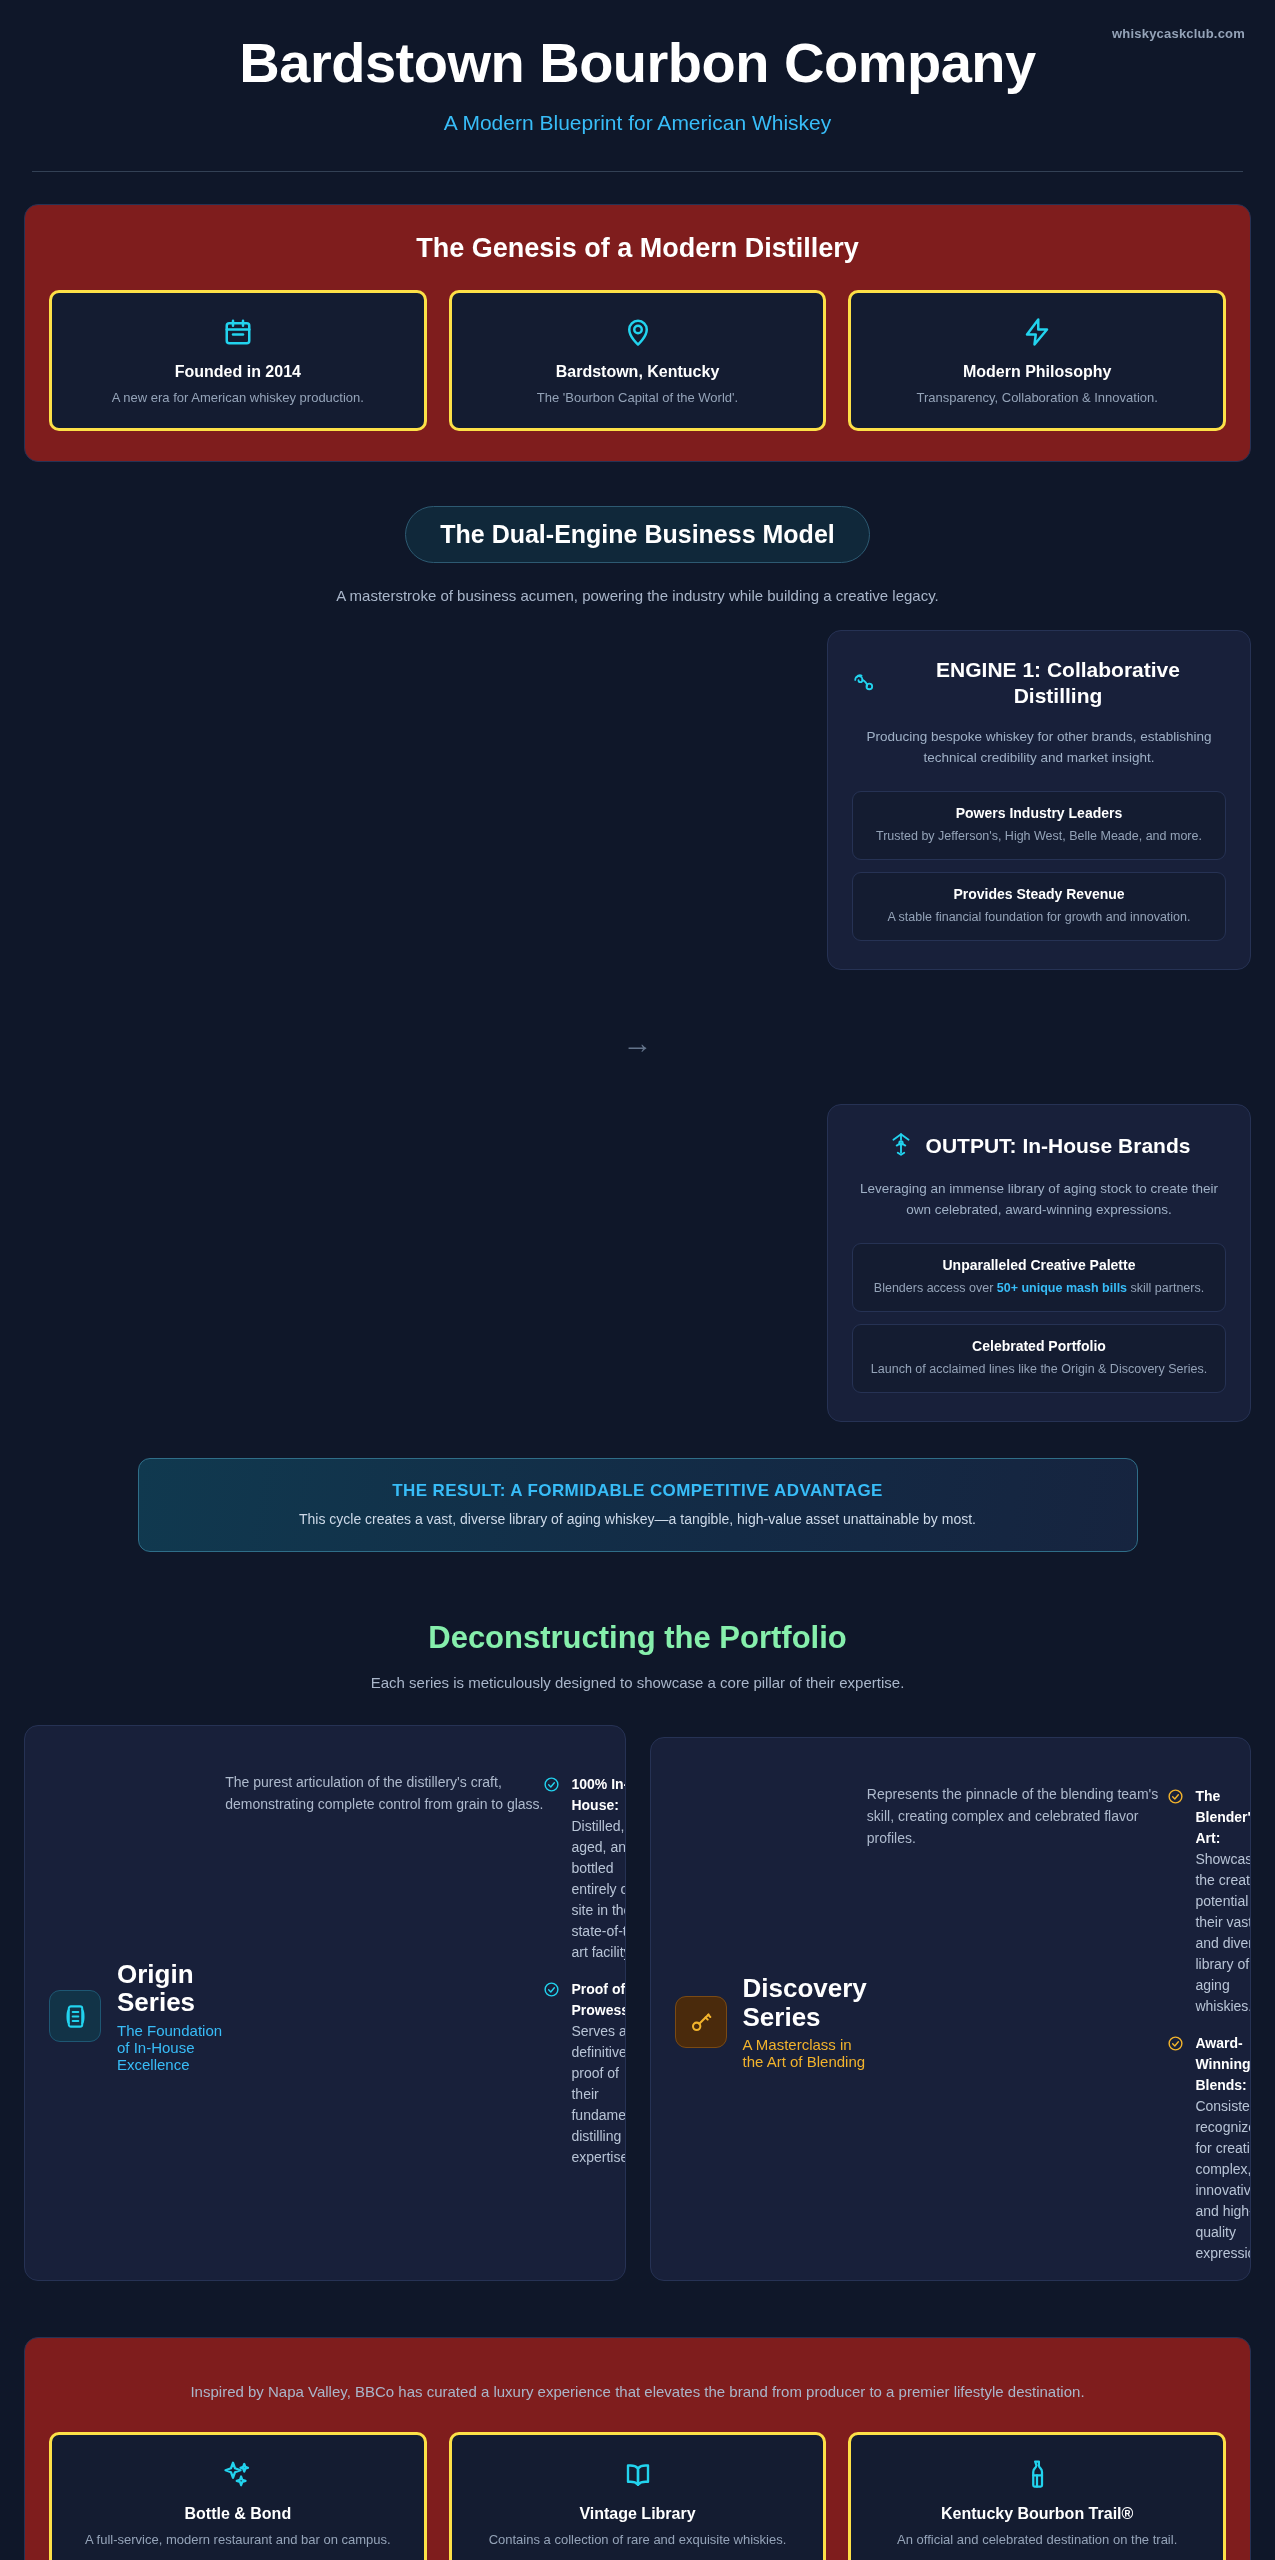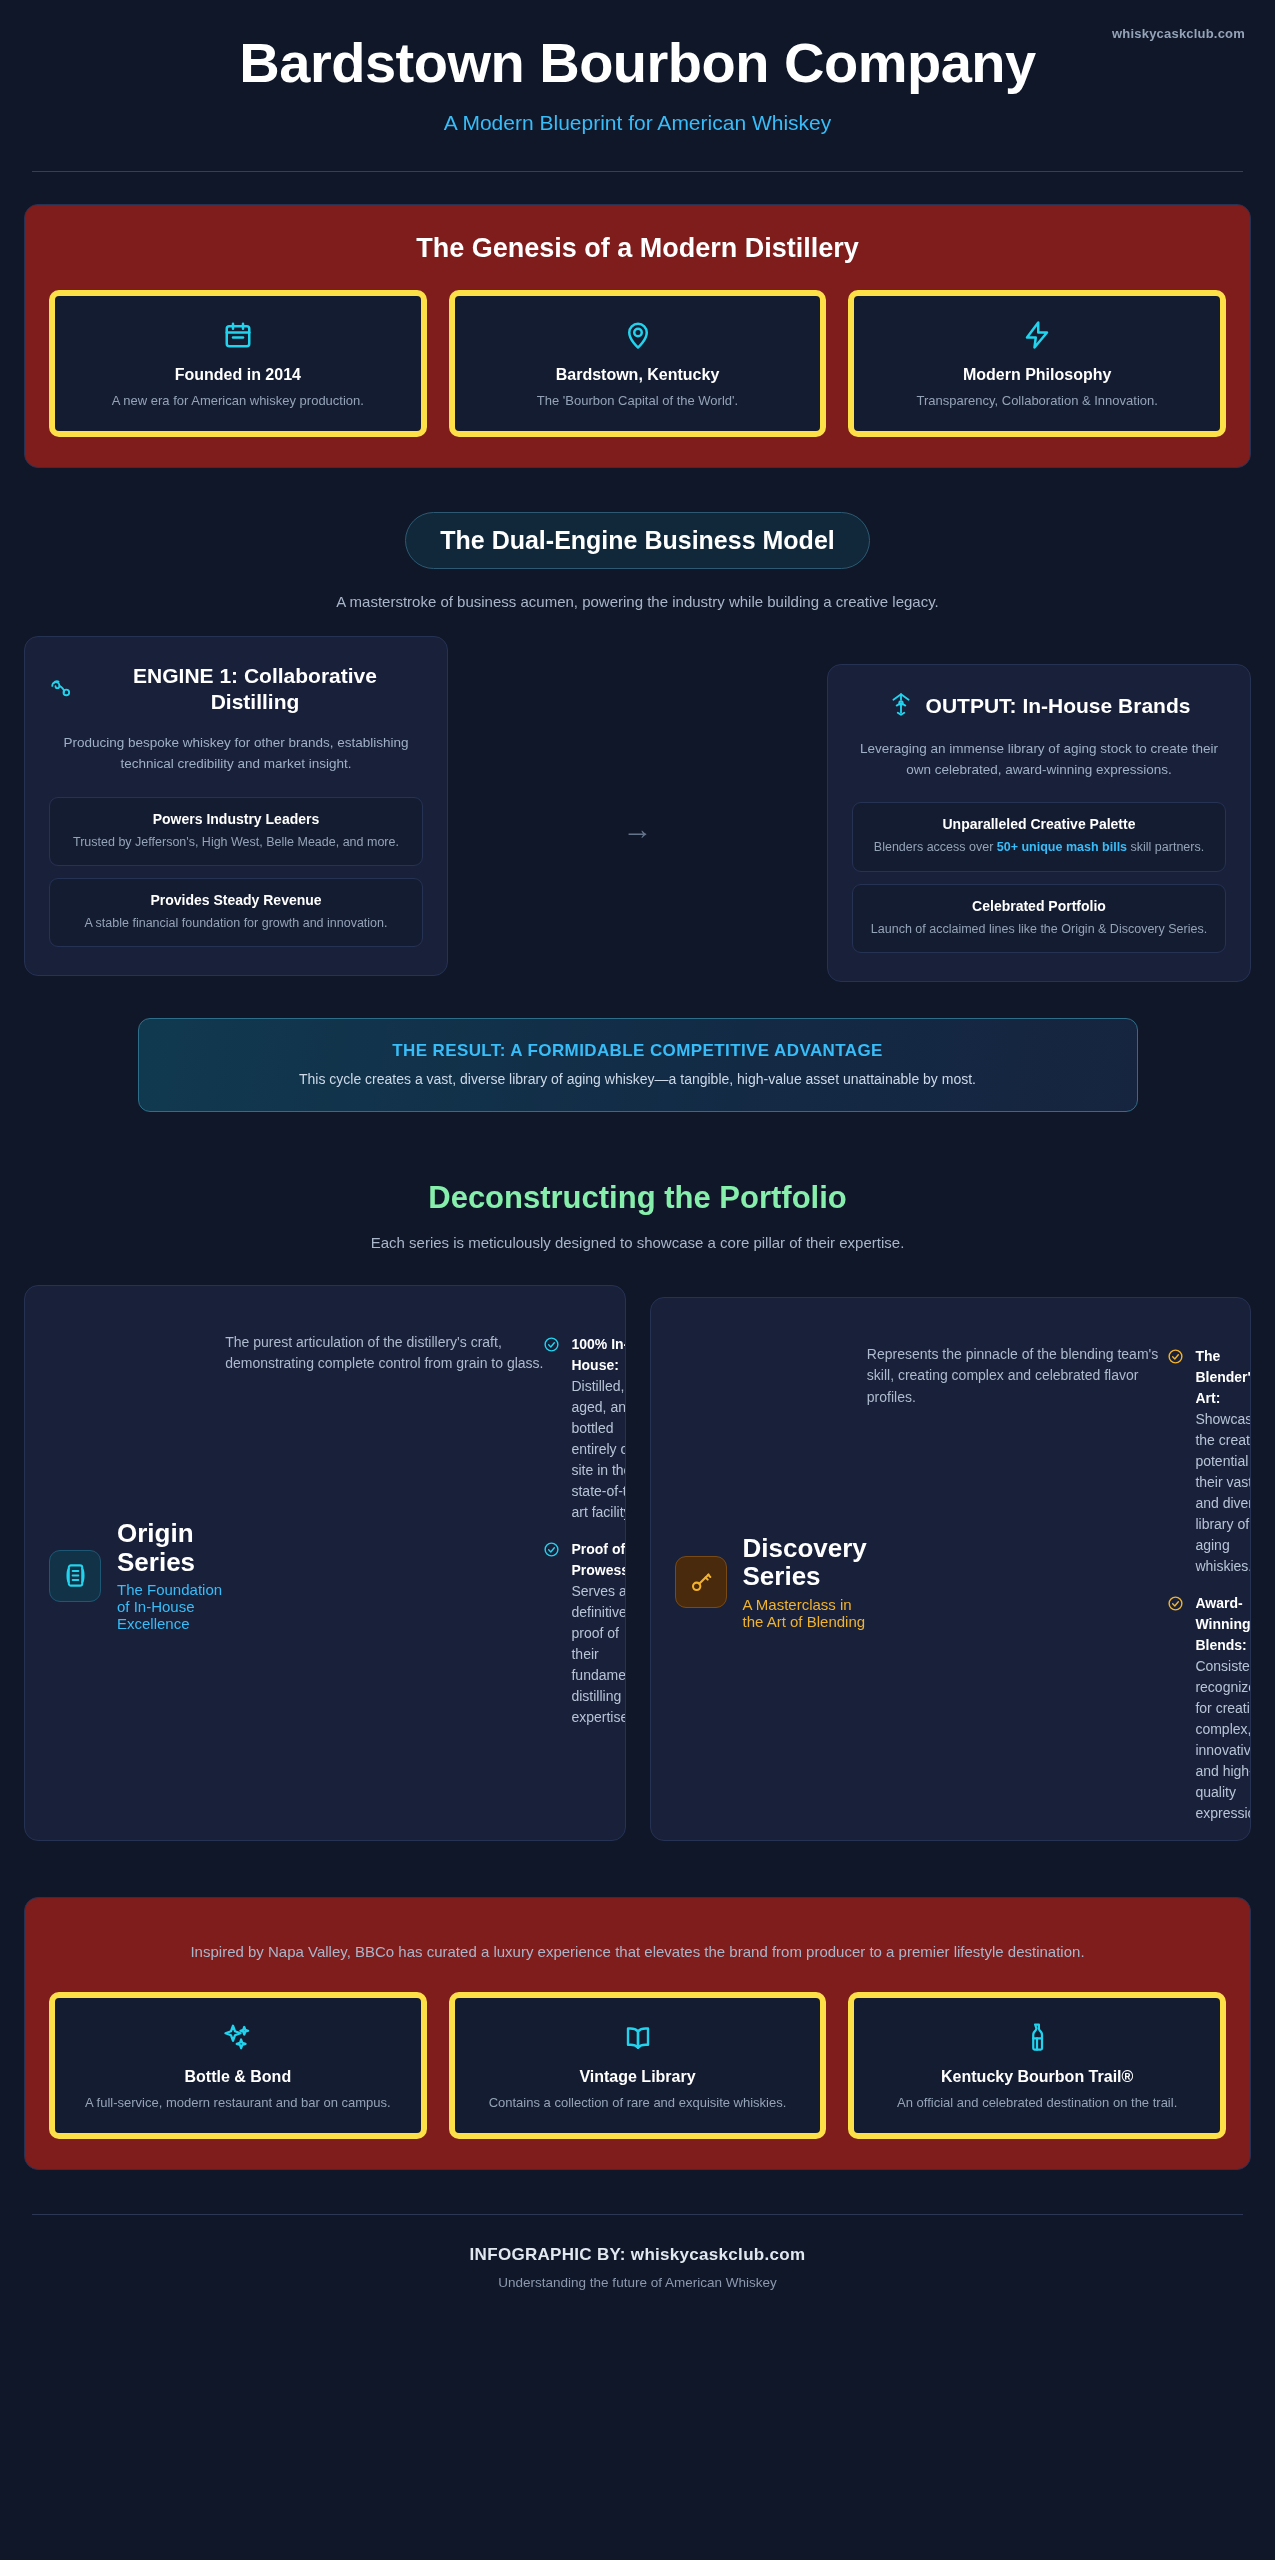--- a/index.html
+++ b/index.html
@@ -72,21 +72,21 @@
     margin-bottom: 26px;
   }
 
   .trio {
     display: flex;
     gap: 22px;
   }
   .trio-card {
     flex: 1;
     background: #141c31;
-    border: 6px solid #fde047;
+    border: 3px solid #fde047;
     border-radius: 10px;
     padding: 22px 14px 20px 14px;
     text-align: center;
   }
   .trio-icon {
     height: 34px;
     margin-bottom: 14px;
     display: flex;
     align-items: center;
     justify-content: center;
@@ -118,23 +118,24 @@
   .section-lead {
     text-align: center;
     font-size: 15px;
     color: #a9b6ca;
     margin-top: 24px;
   }
 
   
   .engines {
     display: flex;
-    align-items: flex-start;
-    gap: 4px;
+    align-items: flex-end;
+    gap: 16px;
     margin-top: 26px;
+    flex-direction: column;
   }
   .engine-card {
     width: 424px;
     background: #18203a;
     border: 1px solid #263254;
     border-radius: 14px;
     padding: 26px 24px 28px 24px;
   }
   .engine-card.right { margin-top: 28px; }
   .engine-head {

